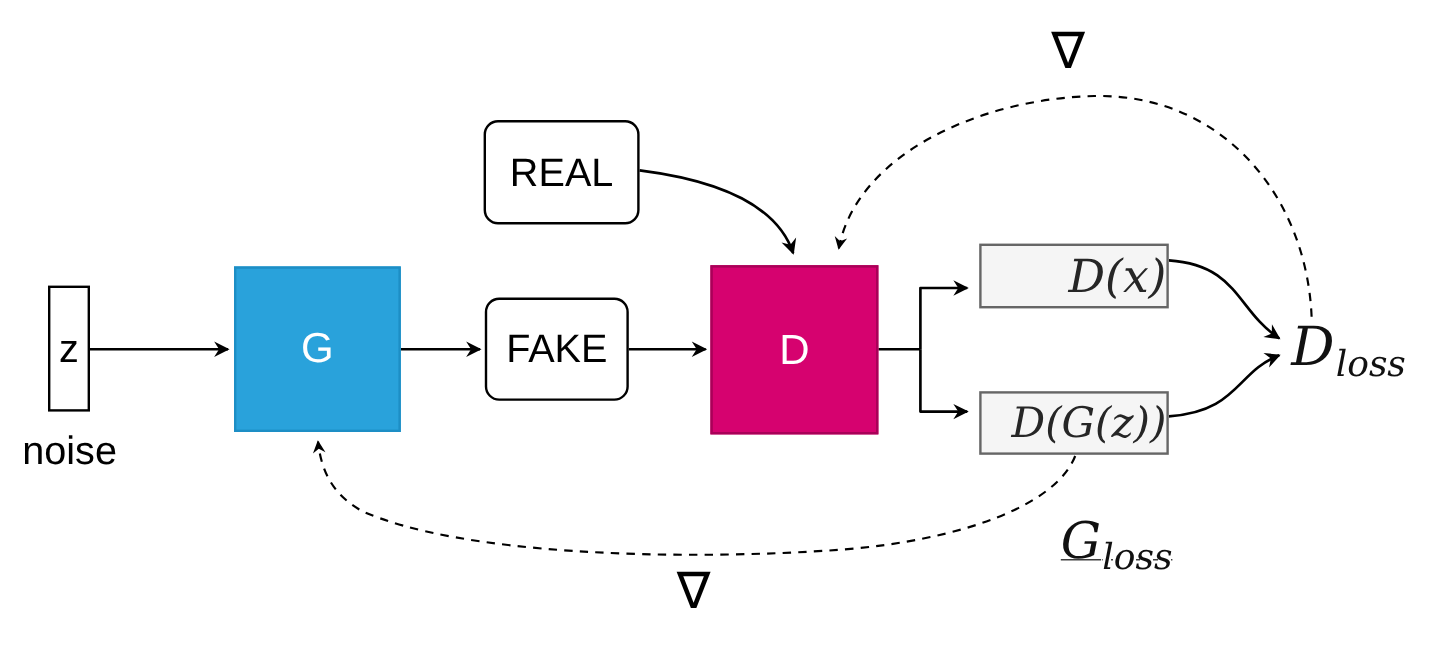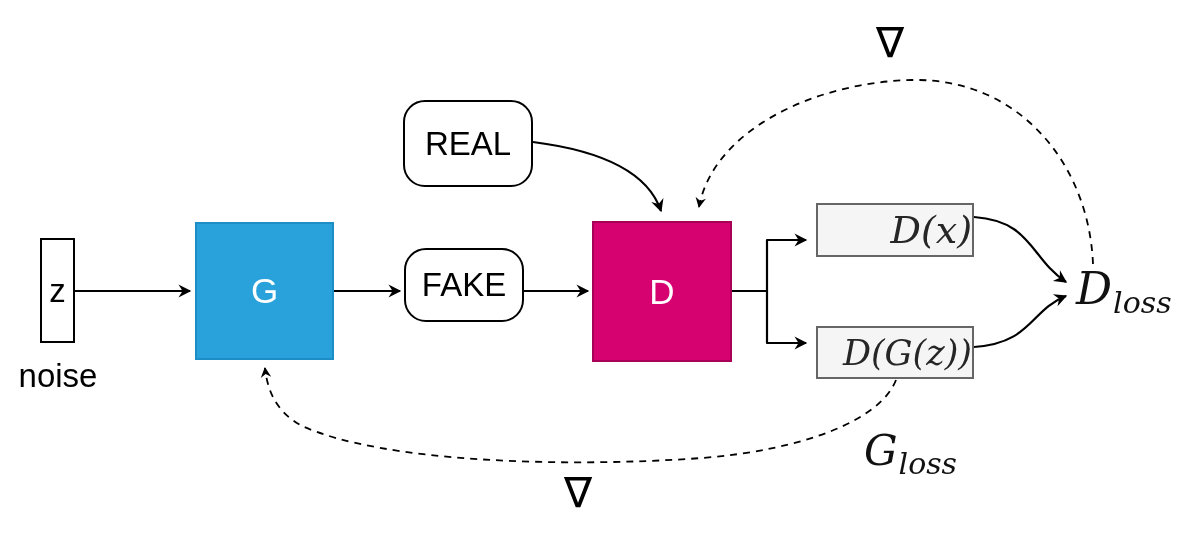--- a/index.html
+++ b/index.html
@@ -53,46 +53,46 @@
   .disc-box {
     left: 592px; top: 221px; width: 140px; height: 141px;
     background: #D6026F;
     border: 2px solid #A80158;
     color: #ffffff;
     font-size: 35px;
   }
   .pill {
     background: #ffffff;
     border: 2.5px solid #000000;
-    border-radius: 22px;
+    border-radius: 12px;
     color: #000000;
     font-size: 33px;
   }
   .real-box { left: 403px; top: 100px; width: 130px; height: 87px; }
-  .fake-box { left: 404px; top: 248px; width: 120px; height: 74px; }
+  .fake-box { left: 404px; top: 248px; width: 120px; height: 86px; }
   .out-box {
     background: #F5F5F5;
     border: 2px solid #666666;
     color: #262626;
     font-family: "DejaVu Serif", serif;
     font-style: italic;
     justify-content: flex-end;
   }
   .dx-box  { left: 816px; top: 203px; width: 158px; height: 54px; font-size: 38px; }
   .dgz-box { left: 816px; top: 326px; width: 158px; height: 53px; font-size: 35px; padding-left: 24px; }
   .loss-label {
     position: absolute;
     font-family: "DejaVu Serif", serif;
     font-style: italic;
     color: #111111;
     line-height: 1;
     white-space: nowrap;
   }
   .dloss-label { left: 1076px; top: 266px; }
-  .gloss-label { left: 864px; top: 430px; }
+  .gloss-label { left: 884px; top: 430px; text-decoration: underline; }
   .loss-main-d { font-size: 45px; }
   .loss-main-g { font-size: 42px; }
   .loss-sub { font-size: 30px; position: relative; top: 9px; margin-left: 1px; }
   .nabla {
     position: absolute;
     font-family: "DejaVu Sans", sans-serif;
     font-style: normal;
     color: #000000;
     font-size: 42px;
     line-height: 1;

